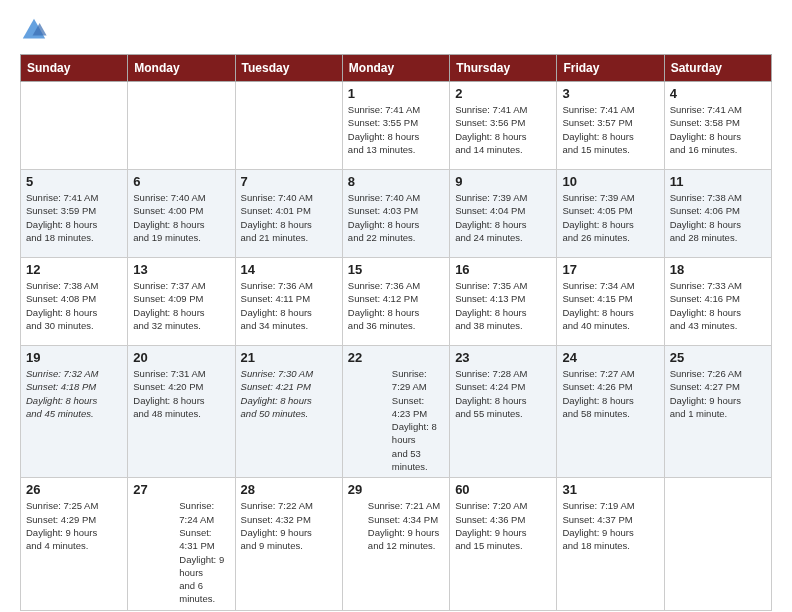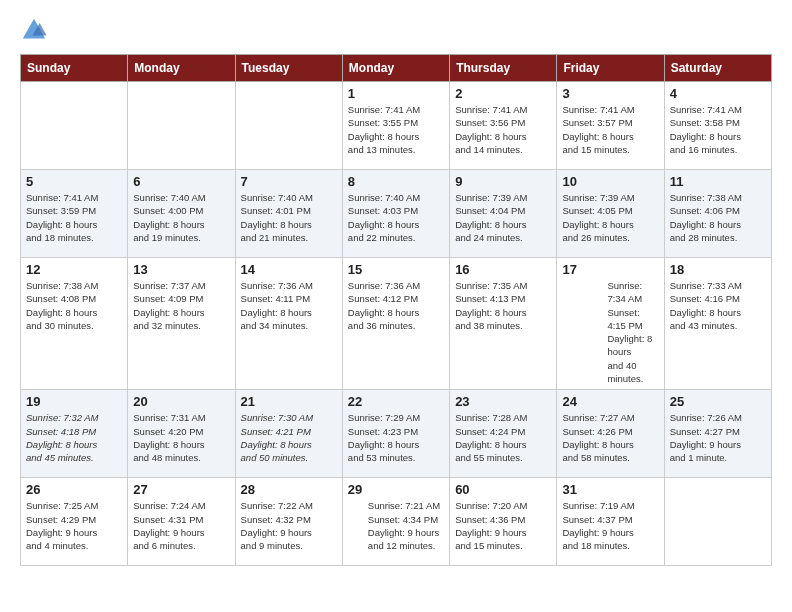--- a/index.html
+++ b/index.html
@@ -238,21 +238,21 @@
           </td>
           <td>
             <span class="day-num">16</span>
             <div class="day-info" style="white-space: pre-line;">Sunrise: 7:35 AM
 Sunset: 4:13 PM
 Daylight: 8 hours
 and 38 minutes.</div>
           </td>
           <td>
             <span class="day-num">17</span>
-            <div class="day-info" style="white-space: pre-line; margin-left: 45px;">Sunrise: 7:34 AM
+            <div class="day-info" style="white-space: pre-line;">Sunrise: 7:34 AM
 Sunset: 4:15 PM
 Daylight: 8 hours
 and 40 minutes.</div>
           </td>
           <td>
             <span class="day-num">18</span>
             <div class="day-info" style="white-space: pre-line;">Sunrise: 7:33 AM
 Sunset: 4:16 PM
 Daylight: 8 hours
 and 43 minutes.</div>
@@ -275,21 +275,21 @@
           </td>
           <td>
             <span class="day-num">21</span>
             <div class="day-info" style="white-space: pre-line; font-style: italic;">Sunrise: 7:30 AM
 Sunset: 4:21 PM
 Daylight: 8 hours
 and 50 minutes.</div>
           </td>
           <td>
             <span class="day-num">22</span>
-            <div class="day-info" style="white-space: pre-line;">Sunrise: 7:29 AM
+            <div class="day-info" style="white-space: pre-line; margin-left: 44px;">Sunrise: 7:29 AM
 Sunset: 4:23 PM
 Daylight: 8 hours
 and 53 minutes.</div>
           </td>
           <td>
             <span class="day-num">23</span>
             <div class="day-info" style="white-space: pre-line;">Sunrise: 7:28 AM
 Sunset: 4:24 PM
 Daylight: 8 hours
 and 55 minutes.</div>
@@ -312,21 +312,21 @@
         <tr>
           <td>
             <span class="day-num">26</span>
             <div class="day-info" style="white-space: pre-line;">Sunrise: 7:25 AM
 Sunset: 4:29 PM
 Daylight: 9 hours
 and 4 minutes.</div>
           </td>
           <td>
             <span class="day-num">27</span>
-            <div class="day-info" style="white-space: pre-line;">Sunrise: 7:24 AM
+            <div class="day-info" style="white-space: pre-line; margin-left: 46px;">Sunrise: 7:24 AM
 Sunset: 4:31 PM
 Daylight: 9 hours
 and 6 minutes.</div>
           </td>
           <td>
             <span class="day-num">28</span>
             <div class="day-info" style="white-space: pre-line;">Sunrise: 7:22 AM
 Sunset: 4:32 PM
 Daylight: 9 hours
 and 9 minutes.</div>

